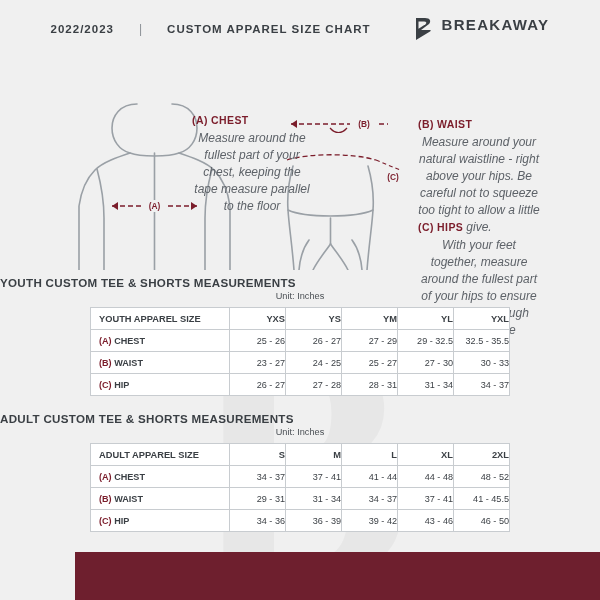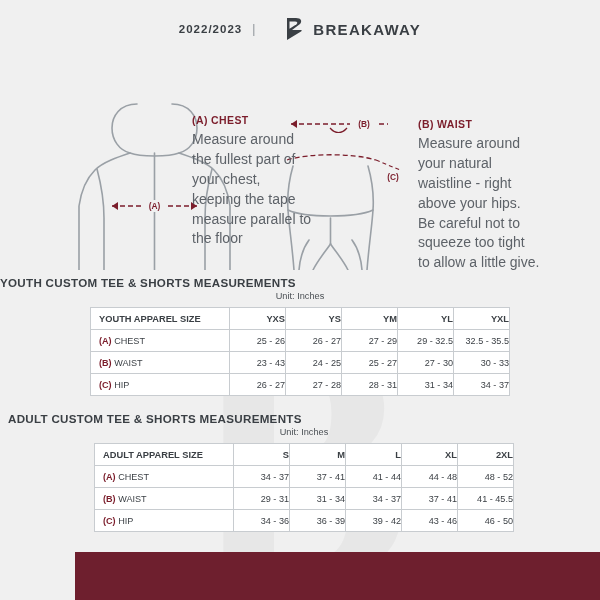--- a/index.html
+++ b/index.html
@@ -25,42 +25,42 @@
     position: relative;
     height: 58px;
     background: #f0f0f0;
     display: flex;
     align-items: center;
     justify-content: center;
   }
   .header-inner {
     display: flex;
     align-items: center;
-    gap: 8px;
+    gap: 23px;
   }
   .hdr-year {
     font-size: 11.5px;
     font-weight: bold;
     letter-spacing: 1.0px;
     color: #3a3f44;
   }
   .hdr-sep {
     font-size: 12px;
     color: #8b9196;
     margin: 0 2px;
   }
   .hdr-title {
     font-size: 11.5px;
     font-weight: bold;
     letter-spacing: 1.0px;
     color: #3a3f44;
   }
   .brand-block {
     display: flex;
-    align-items: center;
+    align-items: flex-start;
     gap: 8px;
     margin-left: 18px;
   }
   .brand-mark {
     width: 22px;
     height: 26px;
     position: relative;
   }
   .brand-name {
     font-size: 15px;
@@ -95,23 +95,25 @@
     z-index: 3;
   }
   .note-title {
     font-size: 10.5px;
     font-weight: bold;
     color: #7b1d2b;
     letter-spacing: 0.4px;
     margin-bottom: 4px;
   }
   .note-body {
-    font-size: 14px;
+    font-size: 12px;
     line-height: 1.42;
     color: #5d6268;
+    font-style: italic;
+    text-align: center;
   }
   .note-a { left: 192px; top: 56px; width: 120px; }
   .note-b { left: 418px; top: 60px; width: 122px; }
   .note-c { left: 418px; top: 163px; width: 122px; }
 
   
   .section {
     position: relative;
     z-index: 2;
     margin-top: 6px;
@@ -156,21 +158,21 @@
   }
   table.size thead th {
     font-size: 9.3px;
   }
   td.rowhead .tag {
     color: #7b1d2b;
     font-weight: bold;
   }
   td.rowhead .lbl {
     color: #3a3f44;
-    font-weight: normal;
+    font-weight: bold;
   }
   
   .footer-band {
     position: absolute;
     left: 75px;
     right: 0;
     bottom: 0;
     height: 48px;
     background: #6e1f2e;
     z-index: 2;
@@ -180,20 +182,21 @@
 <body>
 
 <div class="page">
 
   <div class="watermark">B</div>
 
   <div class="header">
     <div class="header-inner">
       <span class="hdr-year">2022/2023</span>
       <span class="hdr-sep">|</span>
+      <span class="hdr-title">CUSTOM APPAREL SIZE CHART</span>
       <span class="brand-block">
         <span class="brand-mark">
           <svg width="22" height="26" viewBox="0 0 22 26">
             <path d="M4 2 L13 2 C18 2 19.5 5 17 8 L9 14 L18 14 C19 14 19 15 18 15.6 L4 24 Z" fill="#3a3f44"></path>
             <path d="M6.5 5.5 L12 5.5 C14.5 5.5 15 7 13.5 8.2 L6.5 12.8 Z" fill="#f0f0f0"></path>
           </svg>
         </span>
         <span class="brand-name">BREAKAWAY</span>
       </span>
     </div>
@@ -246,20 +249,24 @@
     </svg>
 
     <div class="note note-a">
       <div class="note-title">(A) CHEST</div>
       <div class="note-body">Measure around the fullest part of your chest, keeping the tape measure parallel to the floor</div>
     </div>
     <div class="note note-b">
       <div class="note-title">(B) WAIST</div>
       <div class="note-body">Measure around your natural waistline - right above your hips. Be careful not to squeeze too tight to allow a little give.</div>
     </div>
+    <div class="note note-c">
+      <div class="note-title">(C) HIPS</div>
+      <div class="note-body">With your feet together, measure around the fullest part of your hips to ensure you'll have enough room to move comfortably.</div>
+    </div>
   </div>
 
   <div class="section">
     <div class="sec-title">YOUTH CUSTOM TEE &amp; SHORTS MEASUREMENTS</div>
     <div class="sec-sub">Unit: Inches</div>
     <table class="size">
       <thead>
         <tr>
           <th class="rowhead">YOUTH APPAREL SIZE</th>
           <th>YXS</th>
@@ -279,42 +286,42 @@
           <td>26 - 27</td>
           <td>27 - 29</td>
           <td>29 - 32.5</td>
           <td>32.5 - 35.5</td>
         </tr>
         <tr>
           <td class="rowhead">
             <span class="tag">(B)</span>
             <span class="lbl">WAIST</span>
           </td>
-          <td>23 - 43</td>
+          <td>23 - 27</td>
           <td>24 - 25</td>
           <td>25 - 27</td>
           <td>27 - 30</td>
           <td>30 - 33</td>
         </tr>
         <tr>
           <td class="rowhead">
             <span class="tag">(C)</span>
             <span class="lbl">HIP</span>
           </td>
           <td>26 - 27</td>
           <td>27 - 28</td>
           <td>28 - 31</td>
           <td>31 - 34</td>
           <td>34 - 37</td>
         </tr>
       </tbody>
     </table>
   </div>
 
-  <div class="section" style="margin-top:16px;padding-left:8px;">
+  <div class="section" style="margin-top:16px;">
     <div class="sec-title">ADULT CUSTOM TEE &amp; SHORTS MEASUREMENTS</div>
     <div class="sec-sub">Unit: Inches</div>
     <table class="size">
       <thead>
         <tr>
           <th class="rowhead">ADULT APPAREL SIZE</th>
           <th>S</th>
           <th>M</th>
           <th>L</th>
           <th>XL</th>

